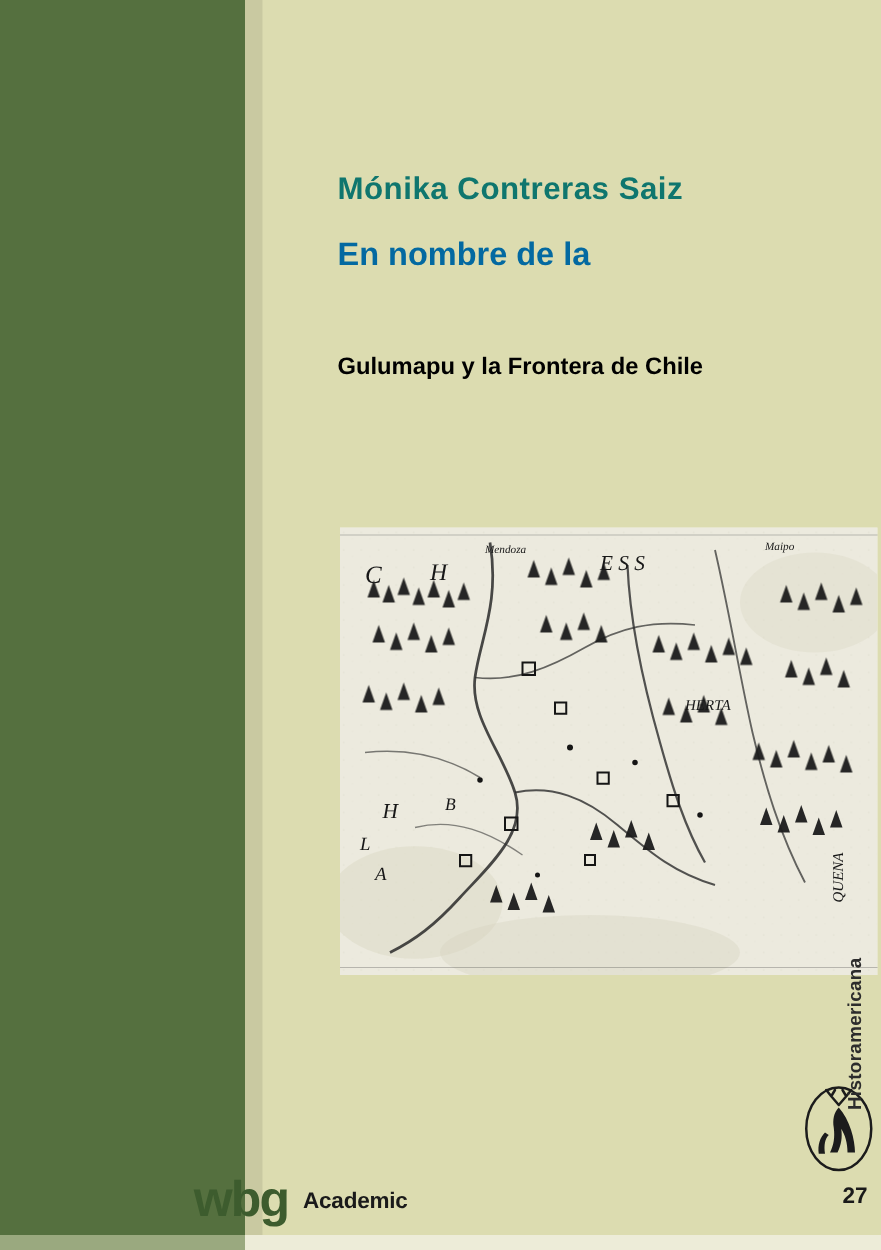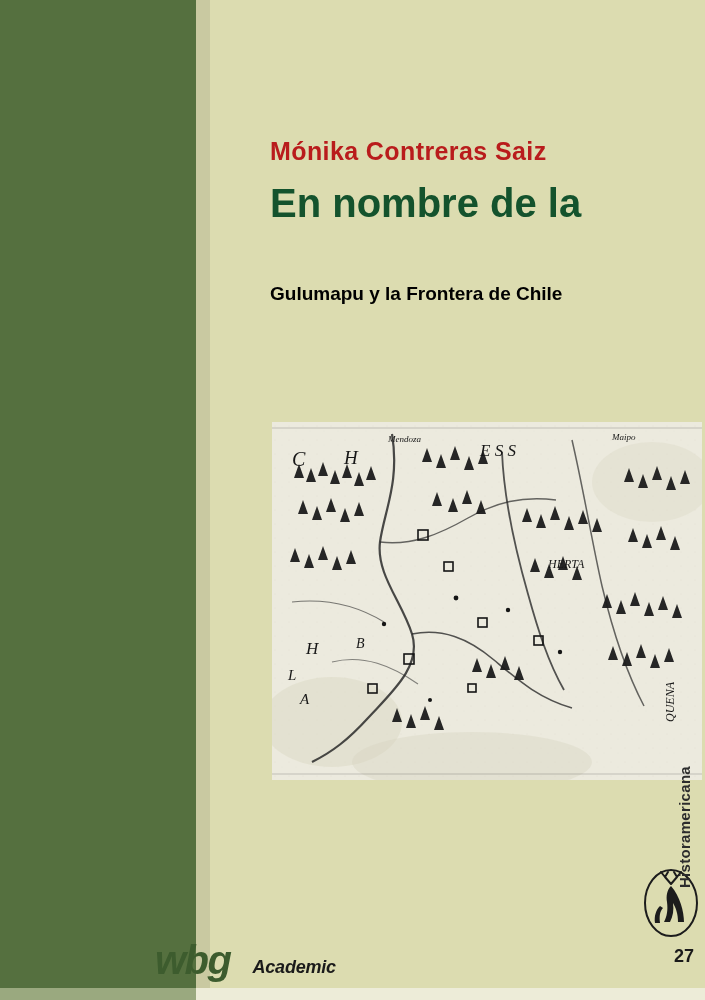--- a/index.html
+++ b/index.html
@@ -63,31 +63,31 @@
     height: 1000px;
     background: #dcdcb0;
   }
   .author {
     position: absolute;
     left: 270px;
     top: 137px;
     font-size: 25px;
     font-weight: bold;
     letter-spacing: 0.4px;
-    color: #b91c1c;
+    color: #0f766e;
   }
   .title {
     position: absolute;
     left: 270px;
     top: 183px;
     width: 400px;
-    font-size: 40px;
+    font-size: 26px;
     line-height: 40px;
     font-weight: bold;
-    color: #14532d;
+    color: #0369a1;
   }
   .subtitle {
     position: absolute;
     left: 270px;
     top: 280px;
     width: 390px;
     font-size: 19px;
     line-height: 28px;
     font-weight: bold;
     color: #000;
@@ -106,23 +106,22 @@
     display: block;
     width: 430px;
     height: 358px;
   }
   
   .publisher {
     position: absolute;
     left: 155px;
     bottom: 22px;
     display: flex;
-    align-items: flex-end;
-    gap: 22px;
-    font-style: italic;
+    align-items: center;
+    gap: 12px;
   }
   .publisher .wbg {
     font-size: 40px;
     font-weight: bold;
     color: #3d5c2e;
     letter-spacing: -1.5px;
     line-height: 36px;
   }
   .publisher .academic {
     font-size: 18px;

